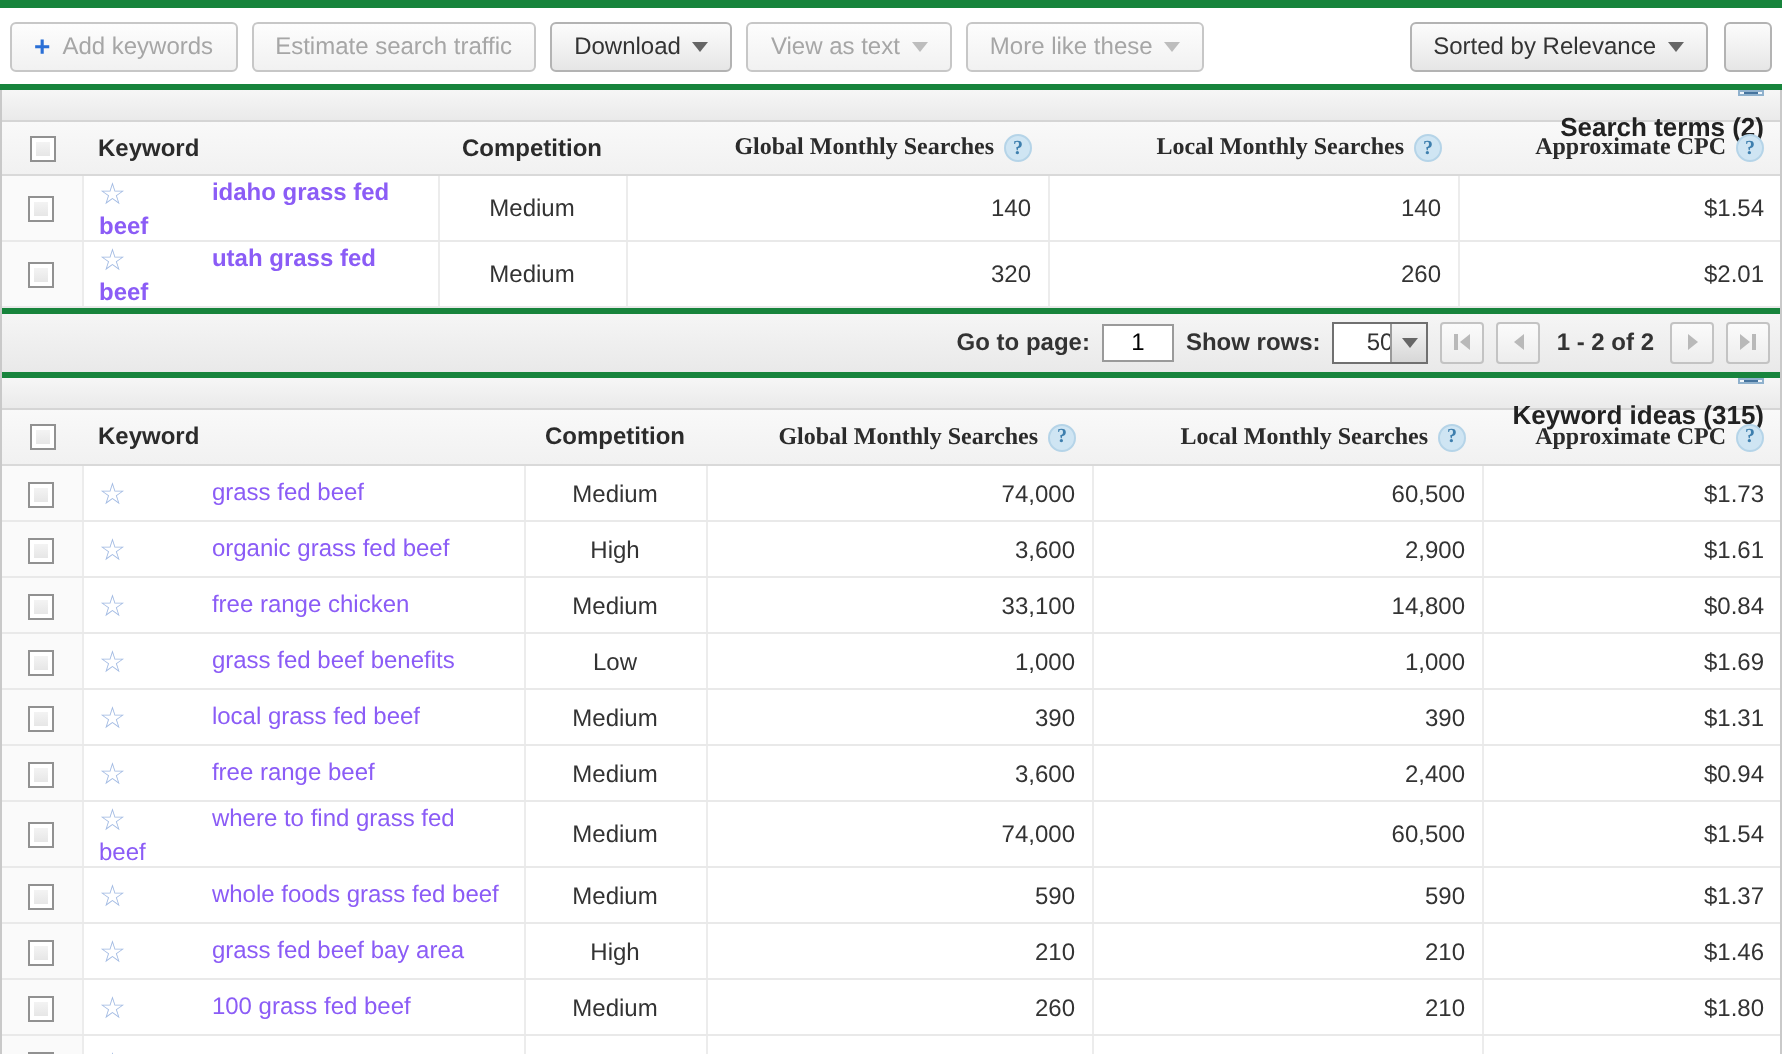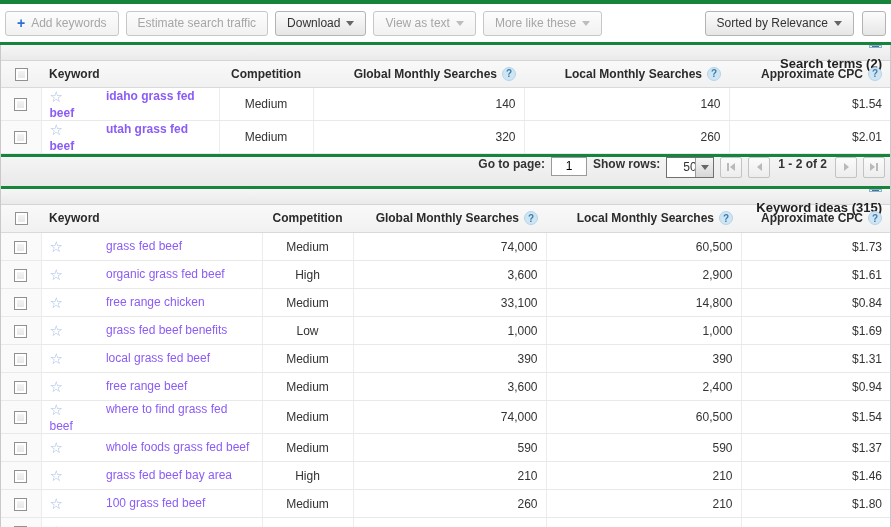--- a/index.html
+++ b/index.html
@@ -46,25 +46,25 @@
   .c-num { text-align:right; }
   .checkbox { display:inline-block; width:13px; height:13px; border:1px solid #919191;
     background:linear-gradient(#f7f7f7,#e3e3e3); box-shadow:inset 0 0 0 2px #fff;
     vertical-align:middle; cursor:pointer; }
   .star { color:#a3bbe3; font-size:15px; vertical-align:middle; margin-right:7px; cursor:pointer; }
   a.kw { color:#8b5cf6; text-decoration:none; cursor:pointer;margin-left:36px; }
   .st a.kw { font-weight:bold; }
   .help { display:inline-flex; width:14px; height:14px; border-radius:50%;
     background:#cfe5f3; border:1px solid #b5d4e8; color:#3e7fae; font-size:10px; font-weight:bold;
     align-items:center; justify-content:center; vertical-align:-3px; margin-left:5px; cursor:pointer; }
-  .hdr-cell { display:inline-flex; align-items:flex-start; cursor:pointer; }
+  .hdr-cell { display:inline-flex; align-items:flex-end; cursor:pointer;font-family:Liberation Serif, serif; }
 
   
   .pager { height:29px; background:linear-gradient(#f5f5f5,#e9e9e9);
-    display:flex; align-items:flex-start; justify-content:flex-end; gap:6px; padding-right:5px;
+    display:flex; align-items:center; justify-content:flex-end; gap:6px; padding-right:5px;
     font-size:12px; color:#333; }
   .pager .plabel { font-weight:bold; }
   .page-input { width:36px; height:19px; border:1px solid #9a9a9a; font-size:12px;
     text-align:center; font-family:"Liberation Sans", sans-serif; }
   .combo { display:inline-flex; height:21px; border:1px solid #707070; cursor:pointer; }
   .combo-value { width:28px; background:#fff; display:flex; align-items:center; padding-left:16px; }
   .combo-btn { width:18px; background:linear-gradient(#f5f5f5,#d7d7d7); border-left:1px solid #9a9a9a;
     display:flex; align-items:center; justify-content:center; }
   .navbtn { width:22px; height:21px; border:1px solid #c3c3c3; border-radius:2px;
     background:linear-gradient(#fbfbfb,#ededed); display:inline-flex; align-items:center;

